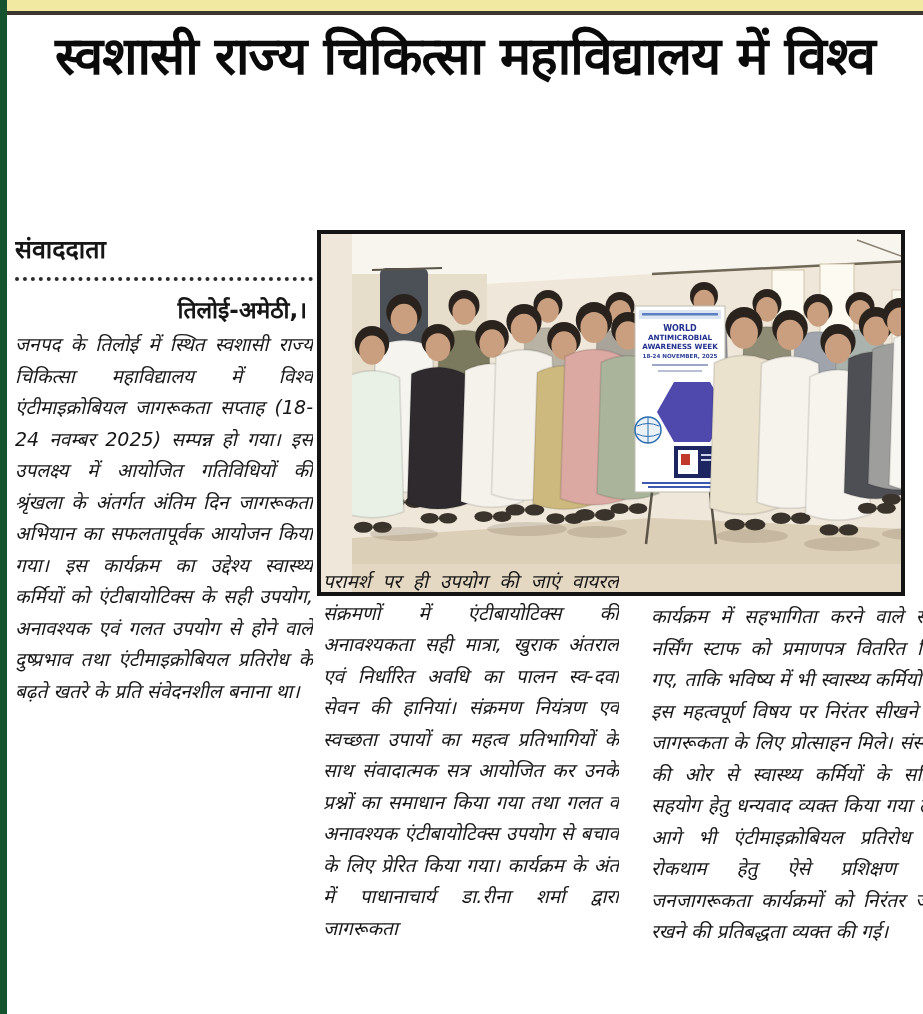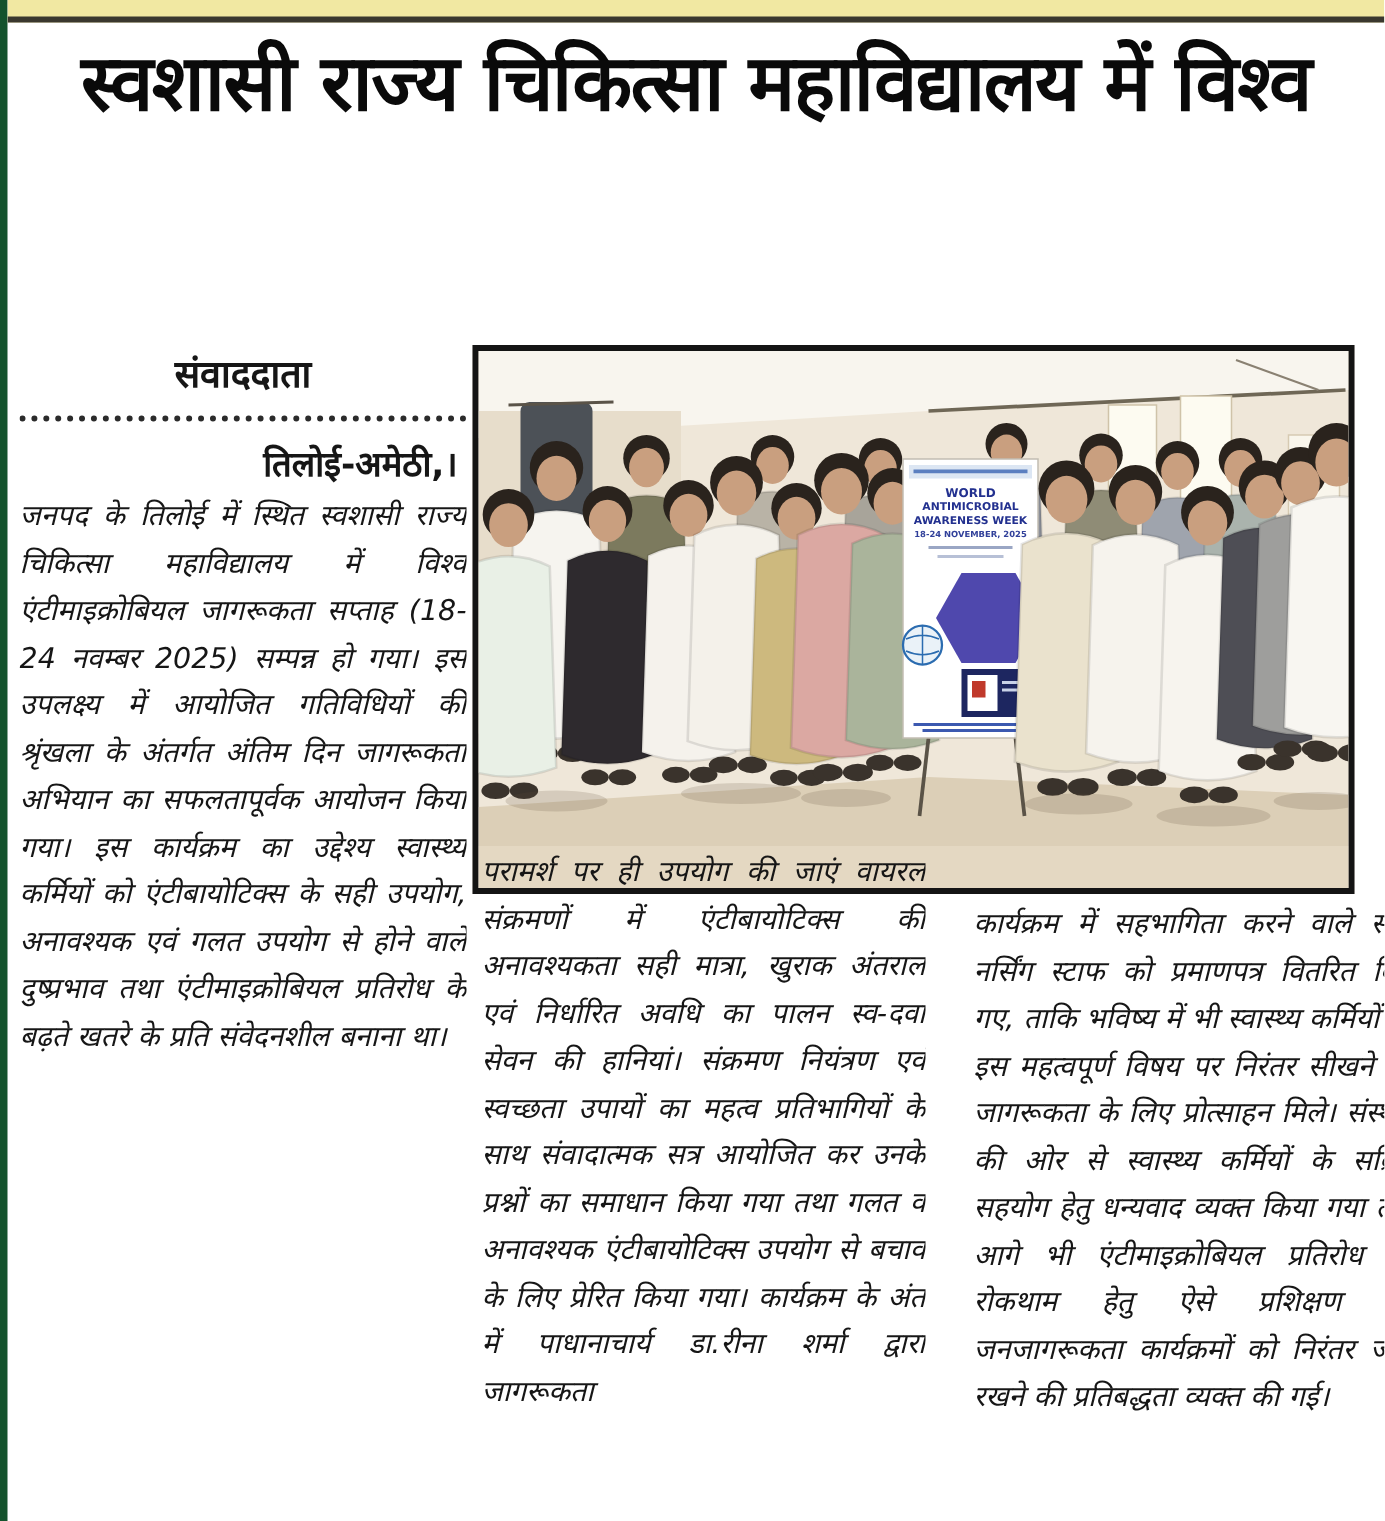--- a/index.html
+++ b/index.html
@@ -1,39 +1,39 @@
 <!DOCTYPE html>
 <html><head>
 <meta charset="utf-8">
 <style>
   html,body{margin:0;padding:0;background:#ffffff;}
   #page{
     position:relative;width:923px;height:1014px;background:#fff;overflow:hidden;
     font-family:"DejaVu Sans","Liberation Sans",sans-serif;color:#111;
-    border-left:5px solid #14532d;box-sizing:border-box;
+    border-left:7px solid #14532d;box-sizing:border-box;
   }
   
   .top-strip{position:absolute;left:0;top:0;width:100%;height:11px;background:#f1e8a2;border-bottom:4px solid #3a382e;box-sizing:content-box;}
   
   .headline{position:absolute;left:0;top:18px;width:100%;text-align:center;font-weight:800;
     font-size:52px;line-height:76px;color:#0a0a0a;letter-spacing:-1px;}
   
   .subhead{position:absolute;left:0;top:179px;width:100%;height:50px;background:#eedaec;
     text-align:center;font-weight:800;font-size:31px;line-height:50px;color:#141414;}
   
   .photo{position:absolute;left:310px;top:230px;width:588px;height:366px;border:4px solid #141414;
-    box-sizing:border-box;background:#efe7da;overflow:hidden;}
+    box-sizing:border-box;background:#efe7da;overflow:hidden;padding-left:31px;}
   .photo svg{display:block;}
   
   .col{position:absolute;text-align:justify;font-size:19px;line-height:31.5px;color:#161616;overflow:hidden;}
   .col p{margin:0;font-style:italic;}
   #col1{left:8px;top:233px;width:298px;height:778px;}
   #col2{left:316px;top:566px;width:296px;height:410px;}
   #col3{left:644px;top:601px;width:296px;height:410px;}
-  .byline{text-align:center;font-weight:800;font-size:25px;line-height:30px;padding-top:2px;}
+  .byline{font-weight:800;font-size:25px;line-height:30px;padding-top:2px;}
   .dotted-rule{border-bottom:4px dotted #2b2b2b;height:8px;margin:4px 0 10px 0;}
   .dateline-row{display:flex;justify-content:flex-end;font-weight:800;font-size:23px;line-height:34px;padding:2px 6px 2px 14px;}
   .indent{text-indent:30px;}
 </style>
 </head>
 <body>
 
 <div id="page">
 
   <div class="top-strip"></div>

